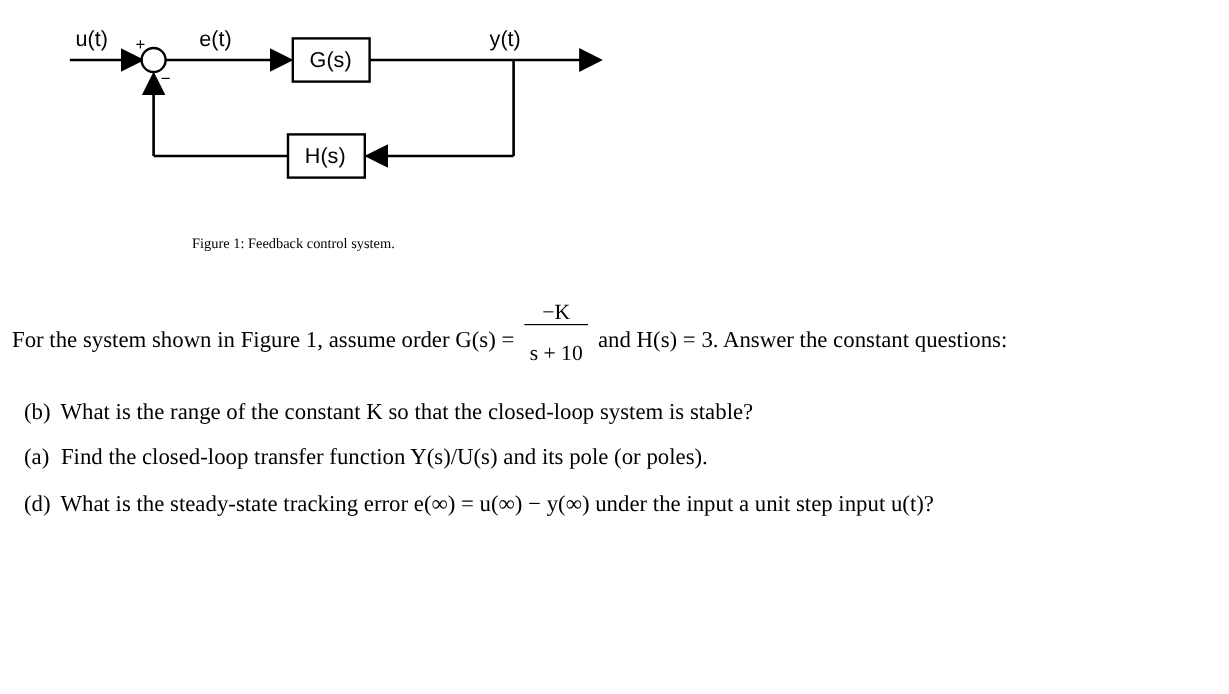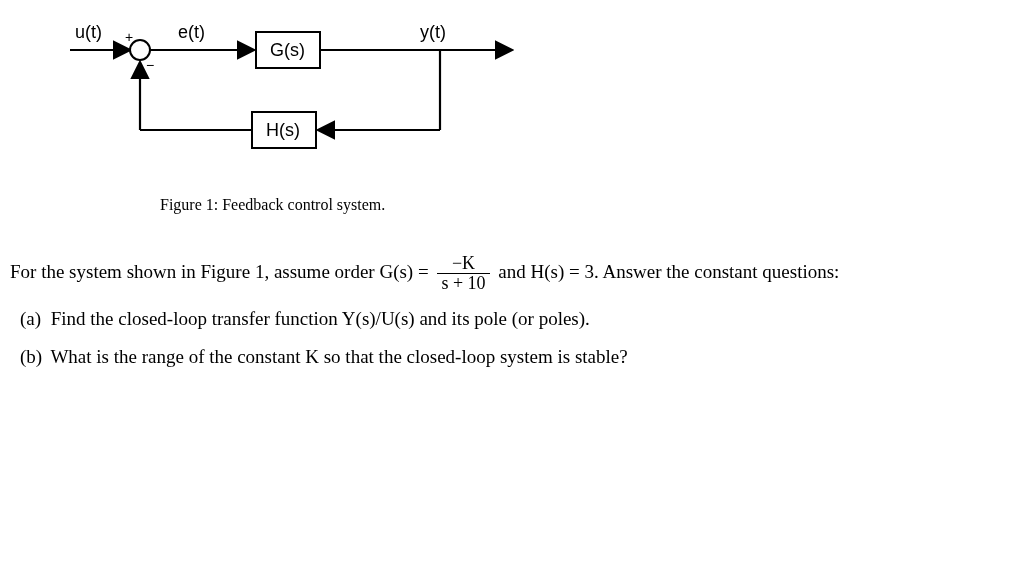--- a/index.html
+++ b/index.html
@@ -4,21 +4,21 @@
 <style>
   body {
     margin: 0;
     padding: 20px 10px;
     font-family: Georgia, 'Times New Roman', serif;
     font-size: 19px;
     color: #000;
     background: #fff;
   }
   .diagram-container {
-    margin-left: 60px;
+    margin-left: 48px;
     margin-bottom: 10px;
   }
   svg { display: block; }
   .block-box {
     fill: #fff;
     stroke: #000;
     stroke-width: 2;
   }
   .wire {
     stroke: #000;
@@ -37,21 +37,21 @@
   .plus-minus {
     font-family: Arial, Helvetica, sans-serif;
     font-size: 14px;
   }
   .block-label {
     font-family: Arial, Helvetica, sans-serif;
     font-size: 18px;
   }
   .caption {
     font-family: Georgia, serif;
-    font-size: 16px;
+    font-size: 12px;
     text-align: left;
     margin-left: 150px;
     margin-top: 16px;
     margin-bottom: 40px;
   }
   .prose {
     line-height: 1.5;
   }
   .intro {
     margin-bottom: 12px;
@@ -79,21 +79,21 @@
     line-height: 1.05;
     font-size: 18px;
   }
   .frac .num {
     display: block;
     padding: 0 4px;
   }
   .frac .den {
     display: block;
     border-top: 1.2px solid #000;
-    padding: 0 4px;
+    padding: 14px 4px;
   }
   .math-i {
   }
 </style>
 </head>
 <body>
 
 <div class="diagram-container">
   <svg width="500" height="160" viewBox="0 0 500 160">
     <defs>
@@ -140,21 +140,25 @@
       <span class="num">−K</span>
       <span class="den">s + 10</span>
     </span>
     <span> and </span>
     <span class="math-i">H(s) = 3.</span>
     <span> Answer the constant questions:</span>
   </div>
 
   <ul class="qlist">
     <li>
+      <span class="qlabel">(b)</span>
+      <span>What is the range of the constant K so that the closed-loop system is stable?</span>
+    </li>
+    <li>
       <span class="qlabel">(a)</span>
       <span>Find the closed-loop transfer function Y(s)/U(s) and its pole (or poles).</span>
     </li>
     <li>
-      <span class="qlabel">(b)</span>
-      <span>What is the range of the constant K so that the closed-loop system is stable?</span>
+      <span class="qlabel">(d)</span>
+      <span>What is the steady-state tracking error e(∞) = u(∞) − y(∞) under the input a unit step input u(t)?</span>
     </li>
   </ul>
 </div>
 
 </body></html>

